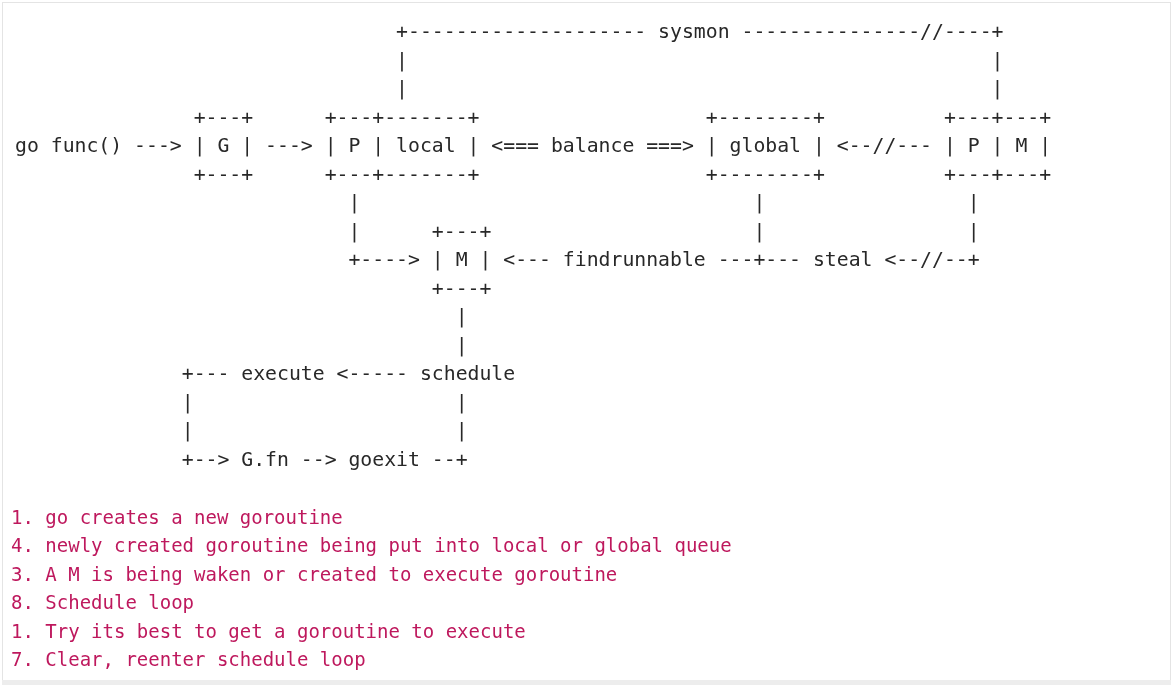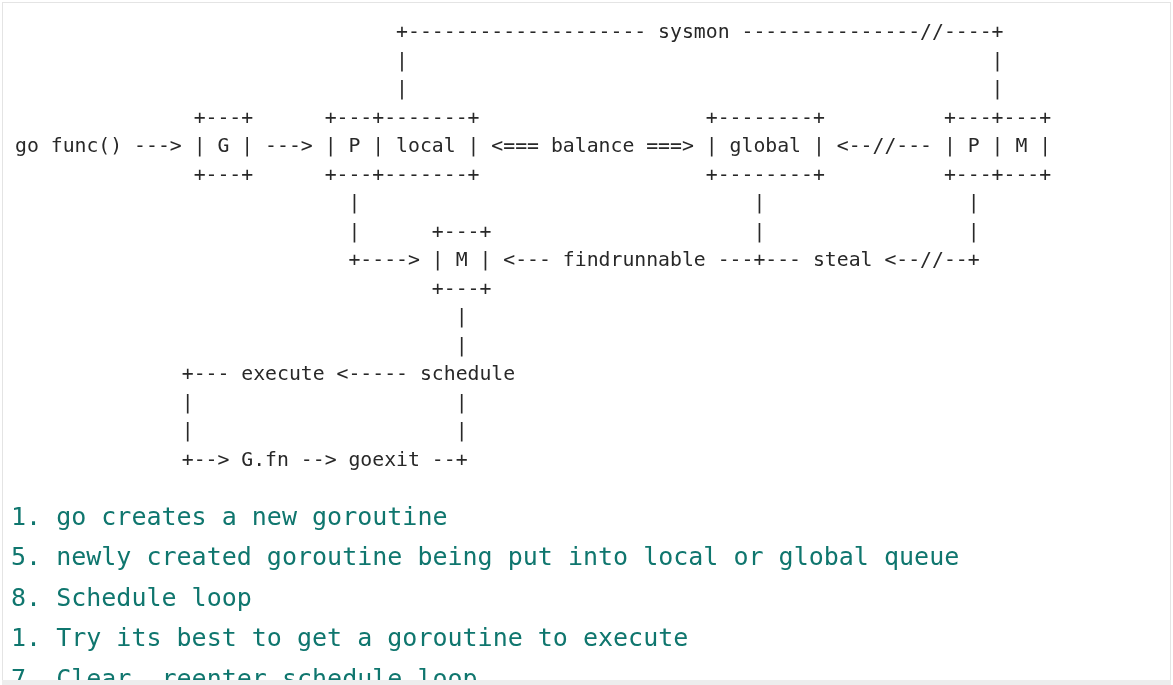--- a/index.html
+++ b/index.html
@@ -31,25 +31,24 @@
     font-size: 19.8px;
     line-height: 28.5px;
     color: #282828;
     white-space: pre;
   }
   .notes {
     margin-top: 28.5px;
   }
   .note-line {
     font-family: "DejaVu Sans Mono", monospace;
-    font-size: 25px;
+    font-size: 19px;
     line-height: 28.5px;
-    color: #0f766e;
+    color: #be185d;
     white-space: pre;
-    margin-top: 12px;
   }
   .bottom-strip {
     position: absolute;
     left: 2px;
     right: 2px;
     bottom: 0;
     height: 5px;
     background: #ededed;
   }
 </style>
@@ -69,20 +68,21 @@
                             +----&gt; | M | &lt;--- findrunnable ---+--- steal &lt;--//--+
                                    +---+
                                      |
                                      |
               +--- execute &lt;----- schedule
               |                      |
               |                      |
               +--&gt; G.fn --&gt; goexit --+</pre>
     <div class="notes">
       <div class="note-line">1. go creates a new goroutine</div>
-      <div class="note-line">5. newly created goroutine being put into local or global queue</div>
+      <div class="note-line">4. newly created goroutine being put into local or global queue</div>
+      <div class="note-line">3. A M is being waken or created to execute goroutine</div>
       <div class="note-line">8. Schedule loop</div>
       <div class="note-line">1. Try its best to get a goroutine to execute</div>
       <div class="note-line">7. Clear, reenter schedule loop</div>
     </div>
   </div>
 </div>
 <div class="bottom-strip"></div>
 
 </body></html>

